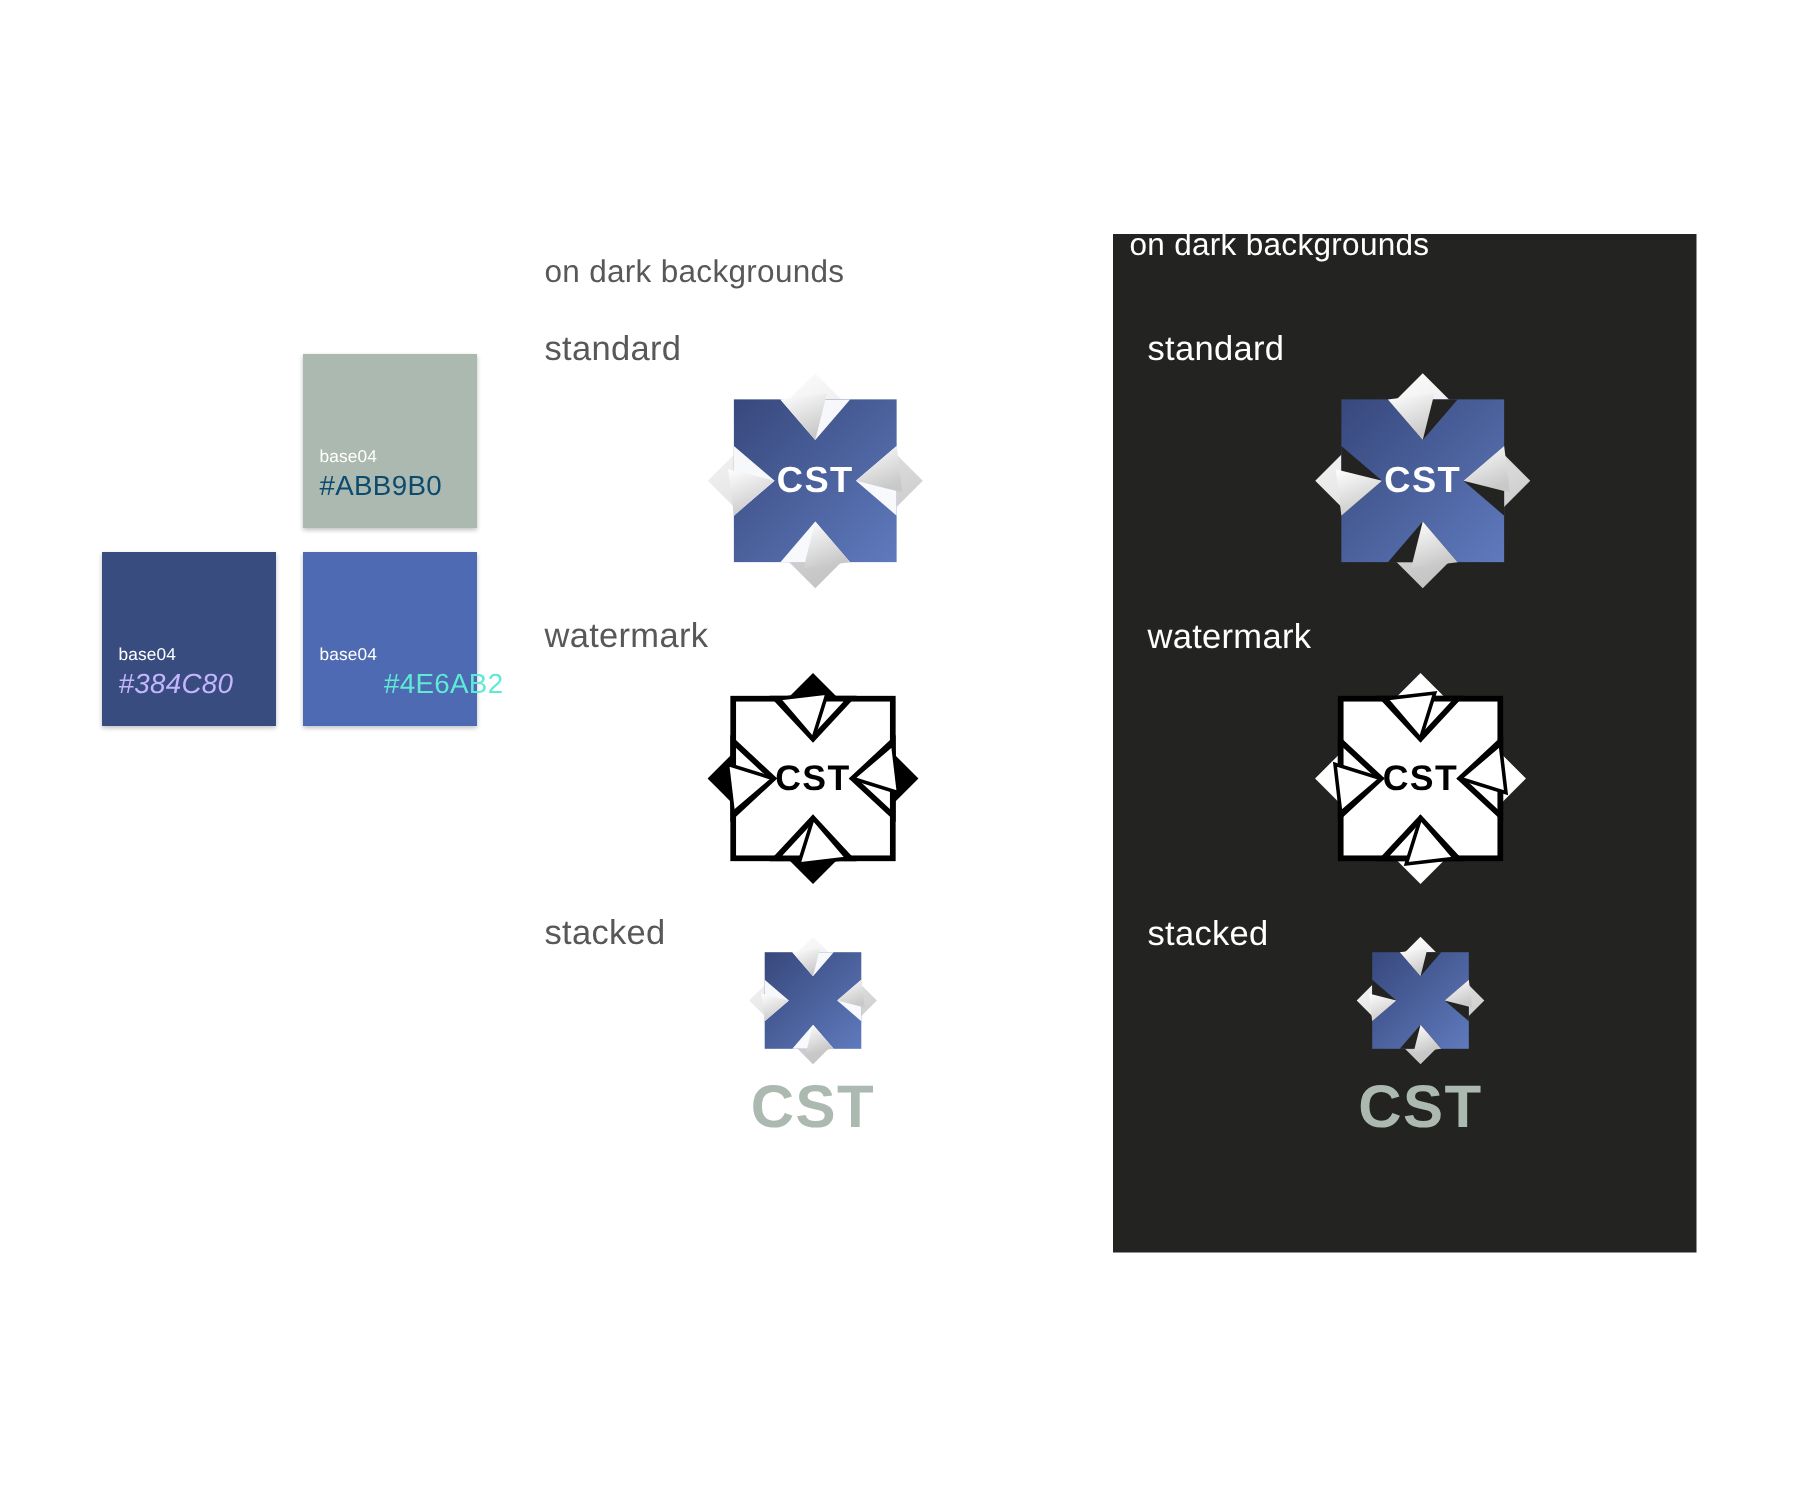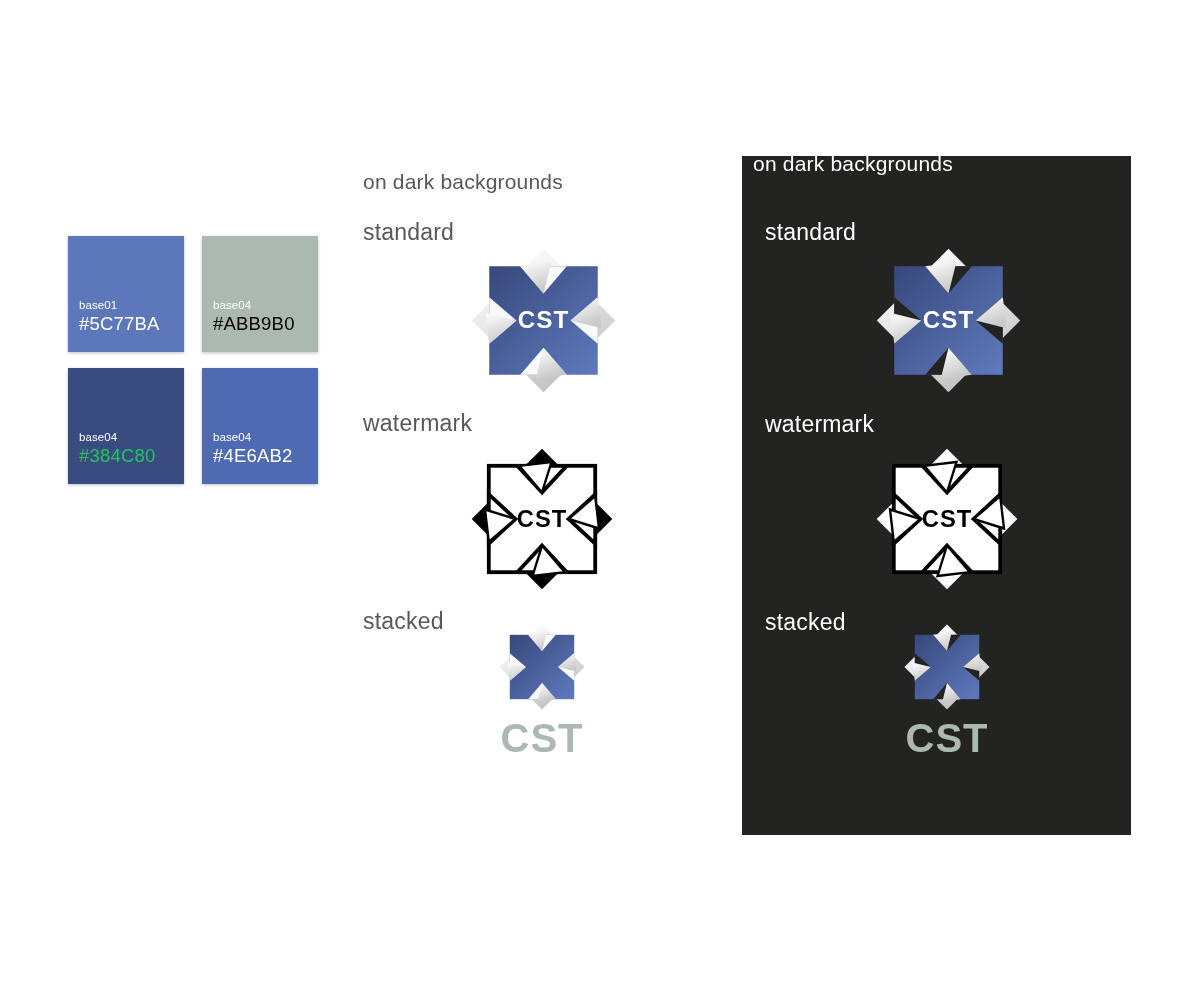--- a/index.html
+++ b/index.html
@@ -62,45 +62,39 @@
     letter-spacing:1px;line-height:1;
   }
 </style>
 </head>
 <body>
 
 <div class="stage">
 
   <div class="swatch-grid">
 
-    <div class="swatch sw0" style="background: rgb(92, 119, 186);">
-      <div class="sw-inner">
-        <span class="sw-name" style="color: rgb(255, 255, 255);">base01</span>
-        <span class="sw-hex" style="color: rgb(255, 255, 255);">#5C77BA</span>
-      </div>
-    </div>
 
     <div class="swatch sw1" style="background: rgb(171, 185, 176);">
       <div class="sw-inner">
         <span class="sw-name" style="color: rgb(255, 255, 255);">base04</span>
-        <span class="sw-hex" style="color: #000000;">#ABB9B0</span>
+        <span class="sw-hex" style="color: #0c4a6e;">#ABB9B0</span>
       </div>
     </div>
 
     <div class="swatch sw2" style="background: rgb(56, 76, 128);">
       <div class="sw-inner">
         <span class="sw-name" style="color: rgb(255, 255, 255);">base04</span>
-        <span class="sw-hex" style="color: #22c55e;">#384C80</span>
+        <span class="sw-hex" style="color: #c4b5fd; font-style: italic;">#384C80</span>
       </div>
     </div>
 
     <div class="swatch sw3" style="background: rgb(78, 106, 178);">
       <div class="sw-inner">
         <span class="sw-name" style="color: rgb(255, 255, 255);">base04</span>
-        <span class="sw-hex" style="color: #ffffff;">#4E6AB2</span>
+        <span class="sw-hex" style="color: #5eead4; margin-left: 43px;">#4E6AB2</span>
       </div>
     </div>
 
   </div>
 
   <div class="sec-title" style="left:363px;top:170px;">on dark backgrounds</div>
 
   <div class="var-label" style="left:363px;top:219px;">standard</div>
 
   <div class="var-label" style="left:363px;top:410px;">watermark</div>

